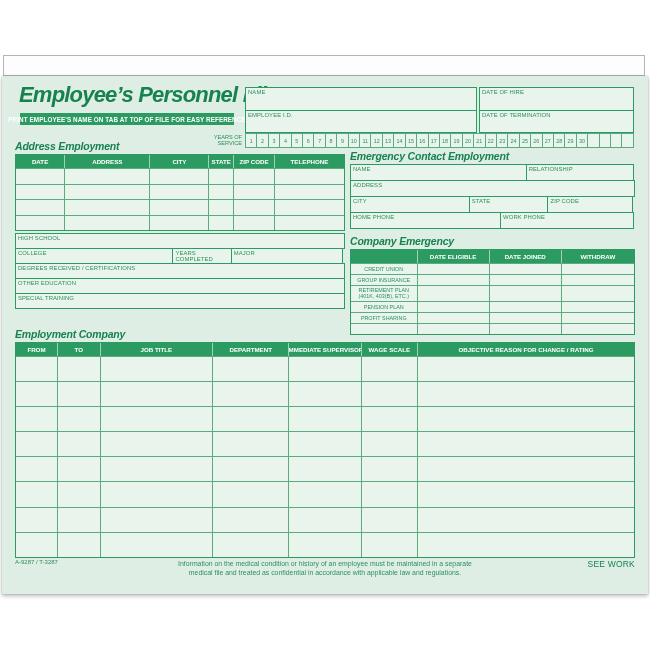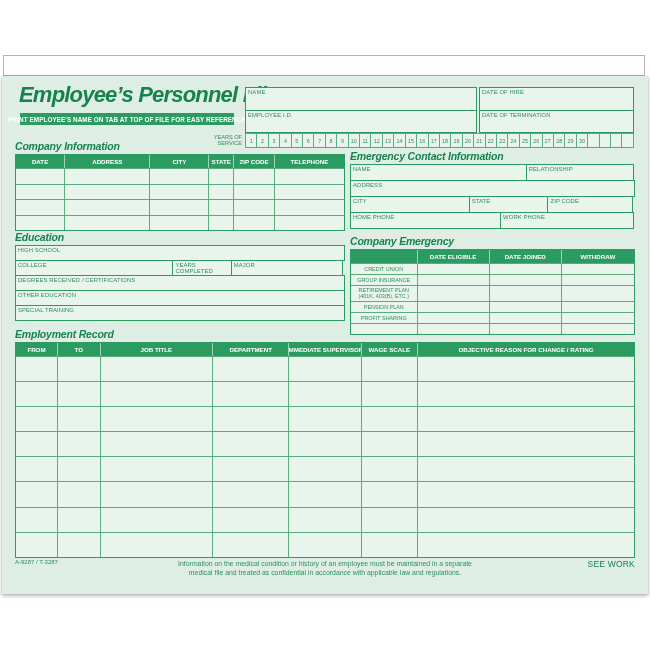--- a/index.html
+++ b/index.html
@@ -140,21 +140,21 @@
       <div class="yos-cell">28</div>
       <div class="yos-cell">29</div>
       <div class="yos-cell">30</div>
       <div class="yos-cell"></div>
       <div class="yos-cell"></div>
       <div class="yos-cell"></div>
       <div class="yos-cell"></div>
     </div>
 
   <div class="section" style="left:13px;top:64px;width:330px;">
-    <div class="heading">Company Information</div>
+    <div class="heading">Address Employment</div>
     <div class="grid-table">
         <div class="t-head">
           <div style="width: 15%;">DATE</div>
           <div style="width: 26%;">ADDRESS</div>
           <div style="width: 18%;">CITY</div>
           <div style="width: 7.5%;">STATE</div>
           <div style="width: 12.5%;">ZIP CODE</div>
           <div style="width: 21%;">TELEPHONE</div>
         </div>
         <div class="t-row" style="height: 15.5px;">
@@ -186,21 +186,21 @@
           <div style="width: 26%;"></div>
           <div style="width: 18%;"></div>
           <div style="width: 7.5%;"></div>
           <div style="width: 12.5%;"></div>
           <div style="width: 21%;"></div>
         </div>
       </div>
   </div>
 
   <div class="section" style="left:348px;top:74px;width:285px;">
-    <div class="heading">Emergency Contact Information</div>
+    <div class="heading">Emergency Contact Employment</div>
     <div class="field-rows">
         <div class="field-row" style="height: 17px;">
           <div class="field-cell" style="width: 62%;">
             <span class="flabel">NAME</span>
           </div>
           <div class="field-cell" style="width: 38%;">
             <span class="flabel">RELATIONSHIP</span>
           </div>
         </div>
         <div class="field-row" style="height: 17px;">
@@ -224,21 +224,20 @@
             <span class="flabel">HOME PHONE</span>
           </div>
           <div class="field-cell" style="width: 47%;">
             <span class="flabel">WORK PHONE</span>
           </div>
         </div>
       </div>
   </div>
 
   <div class="section" style="left:13px;top:155px;width:330px;">
-    <div class="heading">Education</div>
     <div class="field-rows">
         <div class="field-row" style="height: 16px;">
           <div class="field-cell" style="width: 100%;">
             <span class="flabel">HIGH SCHOOL</span>
           </div>
         </div>
         <div class="field-row" style="height: 16px;">
           <div class="field-cell" style="width: 48%;">
             <span class="flabel">COLLEGE</span>
           </div>
@@ -309,21 +308,21 @@
         <div class="t-row" style="min-height: 11px;">
           <div class="benefit-label" style="width: 23.5%;"></div>
           <div style="width: 25.5%;"></div>
           <div style="width: 25.5%;"></div>
           <div style="width: 25.5%;"></div>
         </div>
       </div>
   </div>
 
   <div class="section" style="left:13px;top:252px;width:620px;">
-    <div class="heading">Employment Record</div>
+    <div class="heading">Employment Company</div>
     <div class="grid-table">
         <div class="t-head">
           <div style="width: 6.8%;">FROM</div>
           <div style="width: 6.9%;">TO</div>
           <div style="width: 18.2%;">JOB TITLE</div>
           <div style="width: 12.4%;">DEPARTMENT</div>
           <div style="width: 11.7%;">IMMEDIATE SUPERVISOR</div>
           <div style="width: 9.1%;">WAGE SCALE</div>
           <div style="width: 35%;">OBJECTIVE REASON FOR CHANGE / RATING</div>
         </div>

